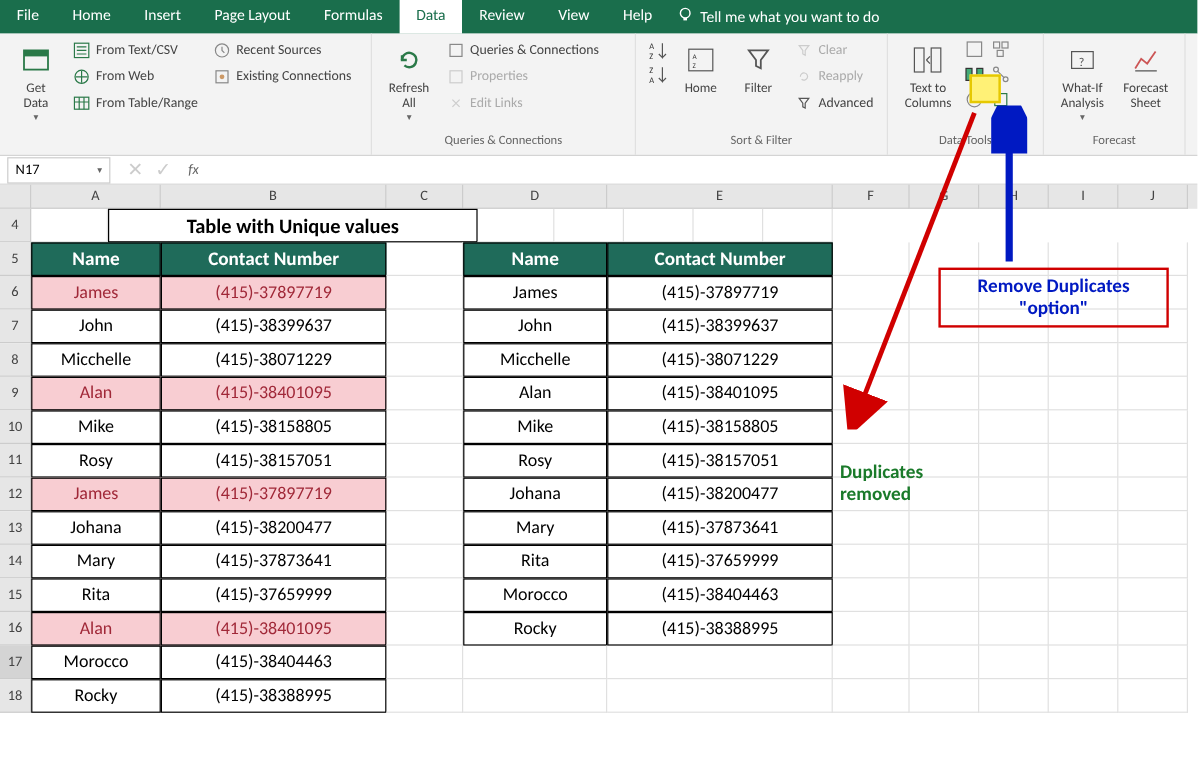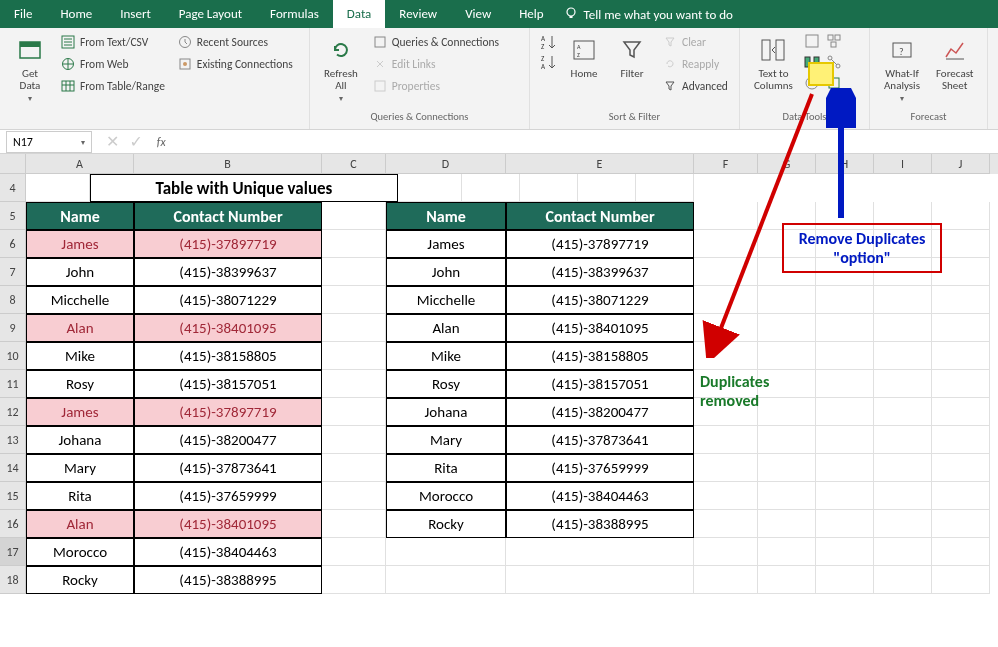--- a/index.html
+++ b/index.html
@@ -167,32 +167,32 @@
           <span class="ribbon-icon">
               <svg width="14" height="14">
                 <rect x="2" y="2" width="10" height="10" fill="none" stroke="#888"></rect>
               </svg>
             </span>
           <span>Queries &amp; Connections</span>
         </div>
         <div class="ribbon-btn-small disabled">
           <span class="ribbon-icon">
               <svg width="14" height="14">
+                <rect x="2" y="2" width="10" height="10" fill="none" stroke="#ccc"></rect>
+              </svg>
+            </span>
+          <span>Properties</span>
+        </div>
+        <div class="ribbon-btn-small disabled">
+          <span class="ribbon-icon">
+              <svg width="14" height="14">
                 <path d="M4 4l6 6M4 10l6-6" stroke="#ccc"></path>
               </svg>
             </span>
           <span>Edit Links</span>
-        </div>
-        <div class="ribbon-btn-small disabled">
-          <span class="ribbon-icon">
-              <svg width="14" height="14">
-                <rect x="2" y="2" width="10" height="10" fill="none" stroke="#ccc"></rect>
-              </svg>
-            </span>
-          <span>Properties</span>
         </div>
       </div>
     </div>
     <div class="ribbon-group-label">Queries &amp; Connections</div>
   </div>
 
   <div class="ribbon-group" style="width:210px">
     <div class="ribbon-group-content">
       <div class="ribbon-col" style="gap:0">
         <div class="ribbon-btn-small" style="padding:2px">
@@ -564,26 +564,26 @@
         <div class="cell " style="width: 58px;"></div>
         <div class="cell " style="width: 58px;"></div>
         <div class="cell " style="width: 58px;"></div>
         <div class="cell " style="width: 58px;"></div>
       </div>
     </div>
 </div>
 
 <div class="highlight-yellow" style="top:62px;left:808px"></div>
 
-<div class="annot-box" style="top:223px;left:782px;width:160px">
+<div class="annot-box" style="top:223px;left:782px;width:192px">
   <div>Remove Duplicates</div>
   <div>"option"</div>
 </div>
 
-<div class="annot-green" style="top:372px;left:700px">
+<div class="annot-green" style="top:384px;left:700px">
   <div>Duplicates</div>
   <div>removed</div>
 </div>
 
 <svg class="arrow" style="top:88px;left:826px" width="30" height="134">
   <defs>
       <marker id="ah-blue" markerWidth="12" markerHeight="12" refX="6" refY="6" orient="auto">
         <path d="M1 1L11 6L1 11z" fill="#0019c2"></path>
       </marker>
     </defs>

